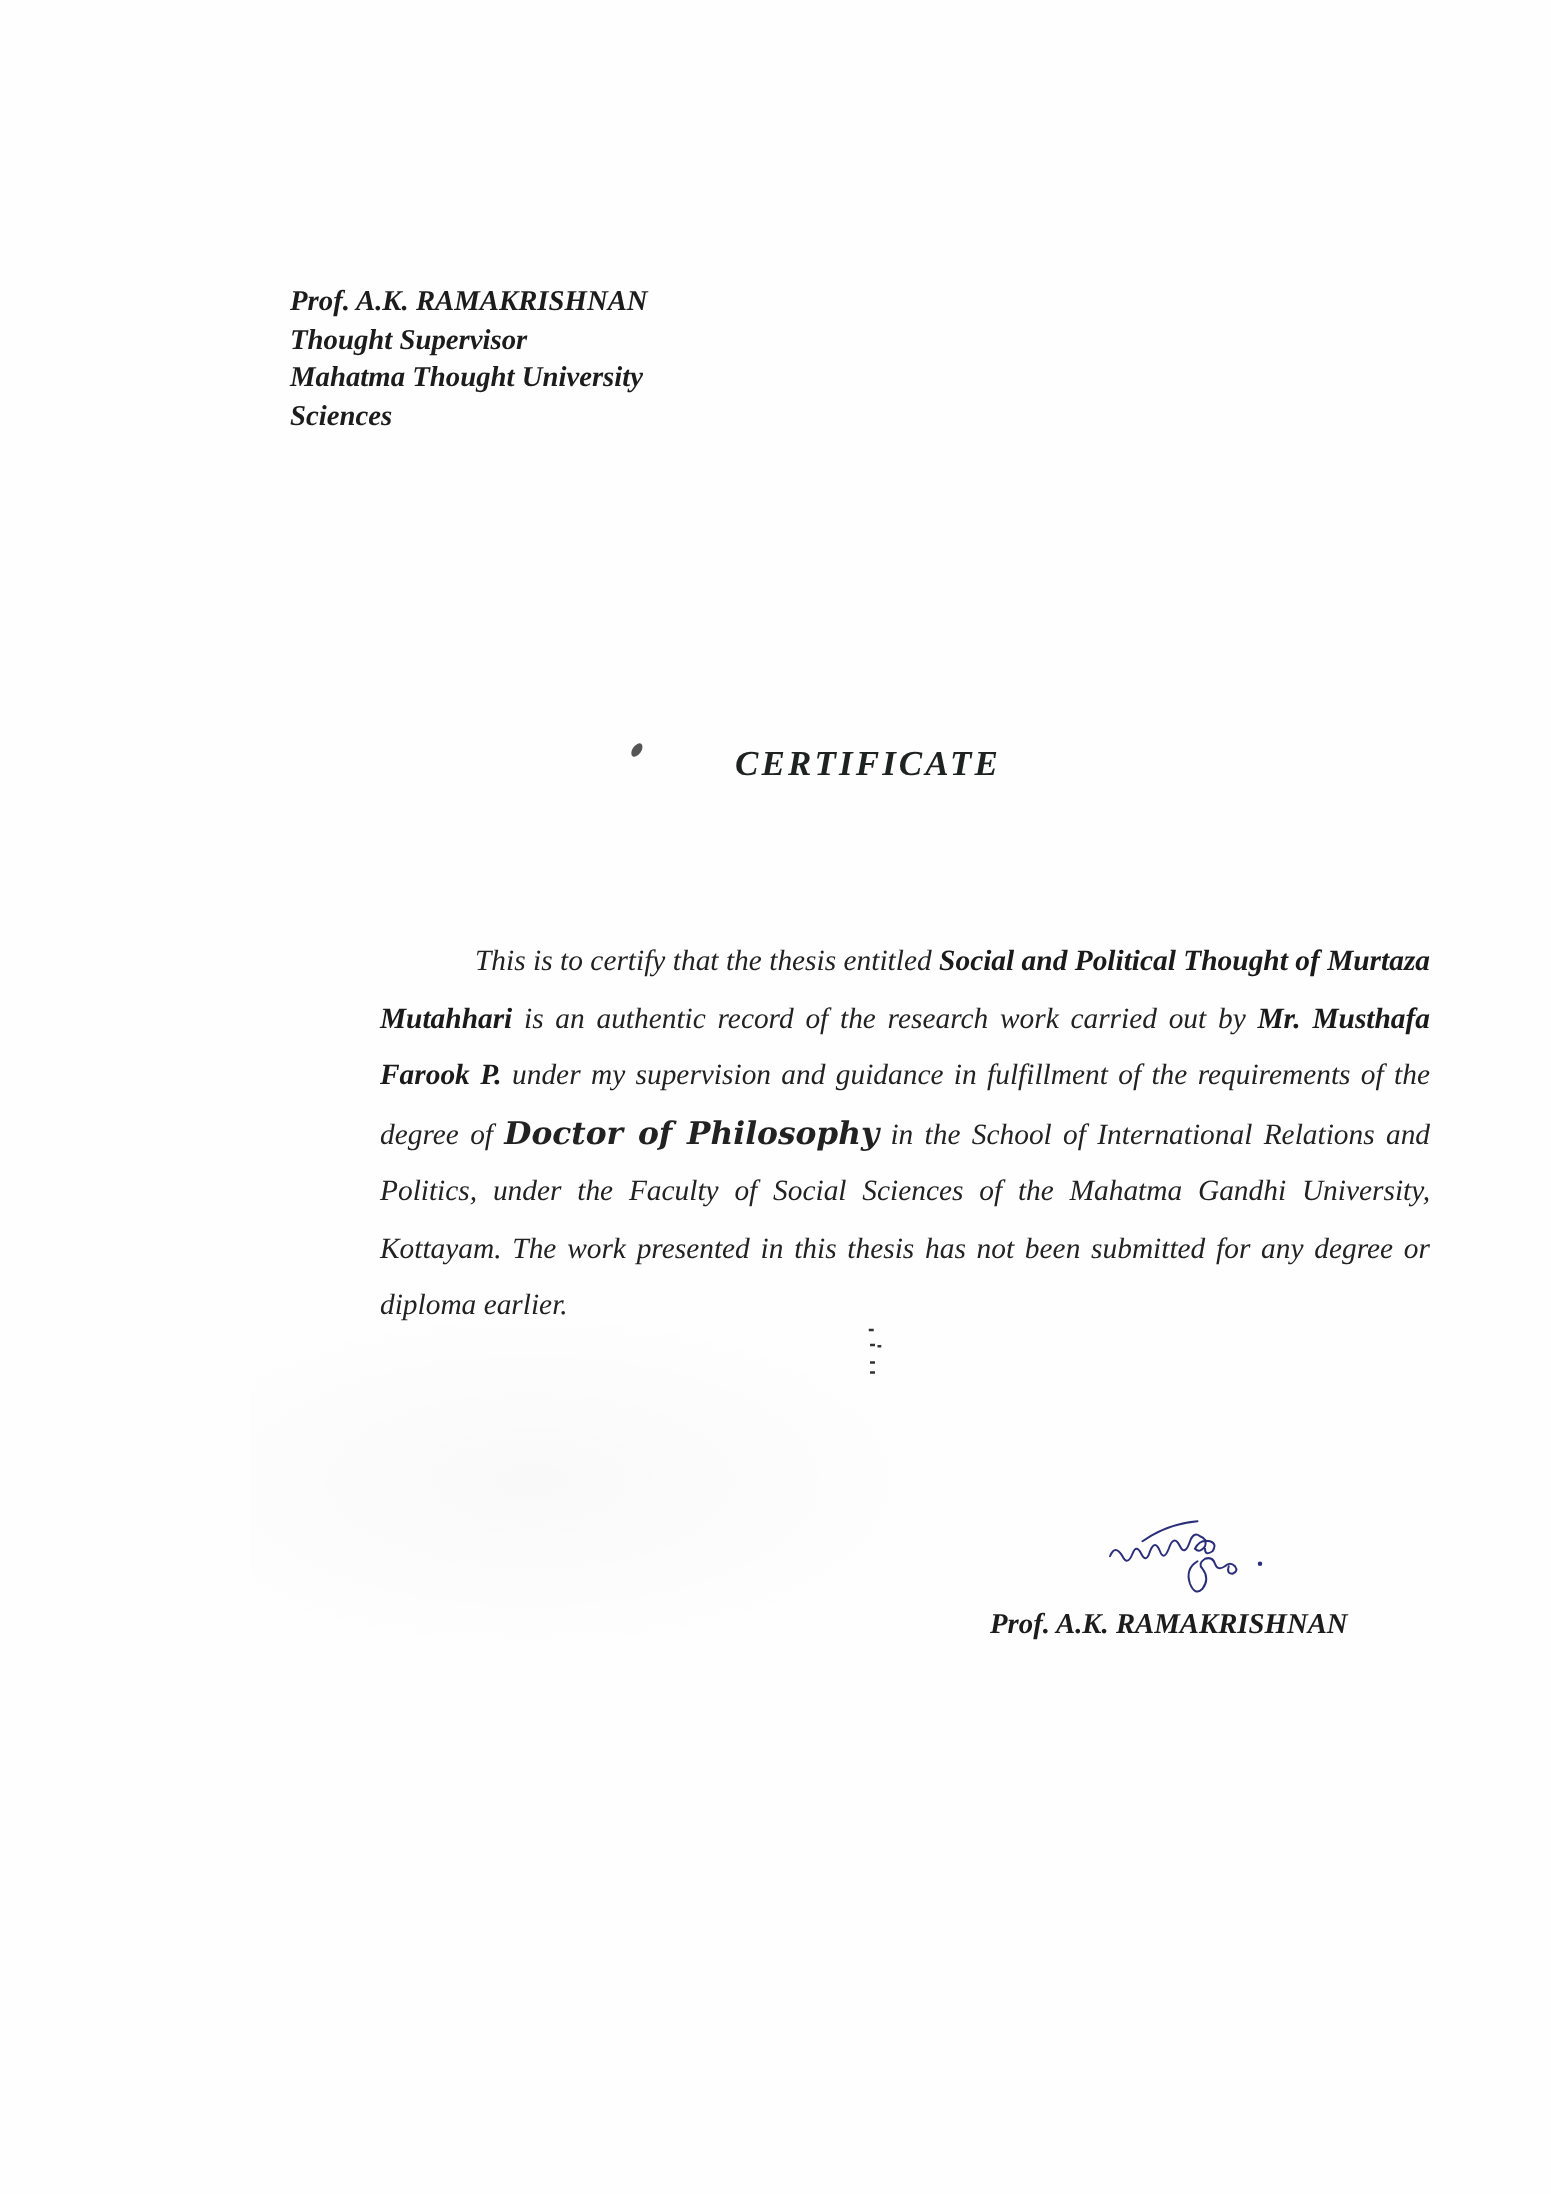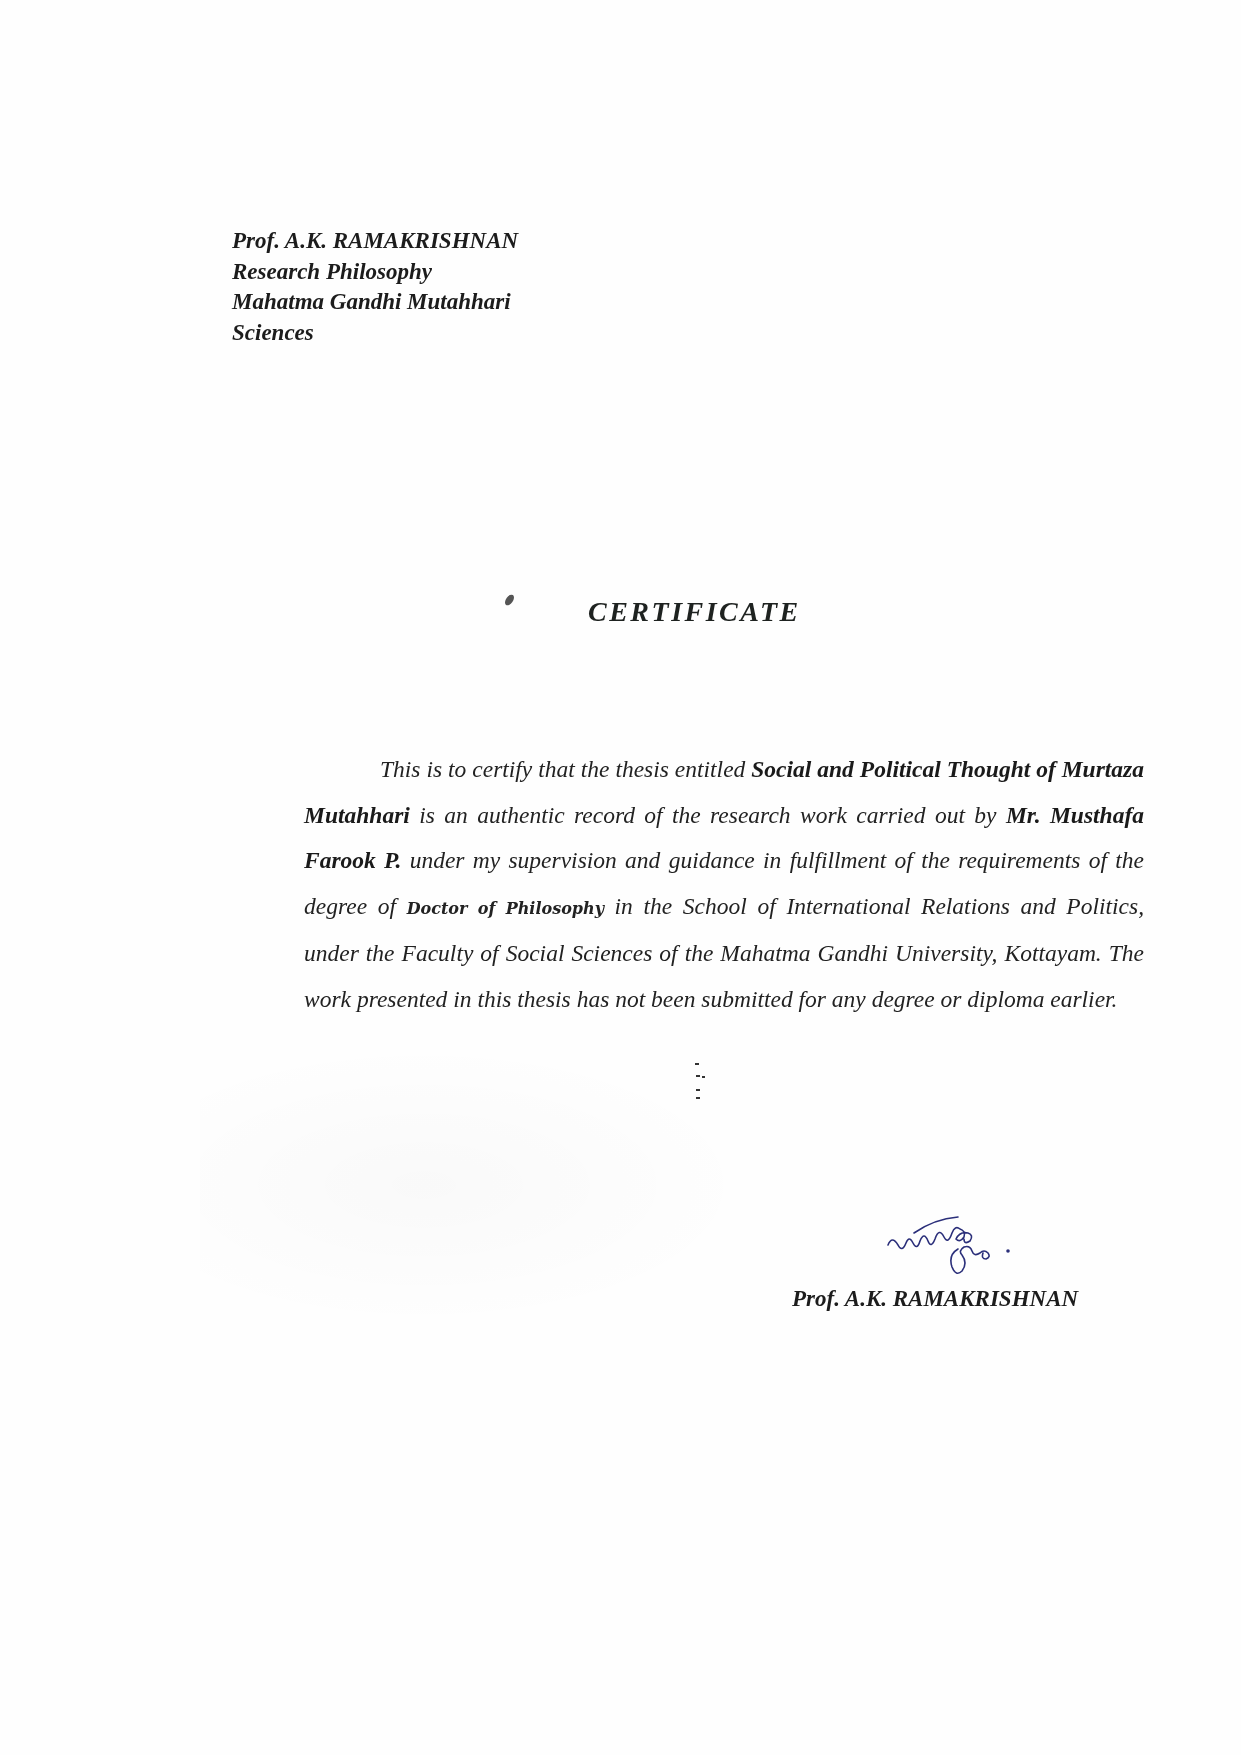--- a/index.html
+++ b/index.html
@@ -71,21 +71,21 @@
       text-align: justify;
       color: #222;
       font-family: "Liberation Serif", serif;
     }
     .body-text p {
       margin: 0;
       text-indent: 76px;
     }
     .body-text b { color: #1a1a1a; }
     .body-text .small-bold {
-      font-size: 16px;
+      font-size: 25px;
       font-weight: bold;
       font-family: "DejaVu Serif", serif;
     }
 
     .stray-marks {
       position: absolute;
       left: 692px;
       top: 1063px;
       width: 20px;
       height: 50px;
@@ -115,22 +115,22 @@
     }
   </style>
 </head>
 <body>
 
 <div class="page">
   <div class="scan-shadow"></div>
 
   <div class="letterhead">
     <div>Prof. A.K. RAMAKRISHNAN</div>
-    <div>Research Philosophy</div>
-    <div>Mahatma Gandhi Mutahhari</div>
+    <div>Thought Supervisor</div>
+    <div>Mahatma Thought University</div>
     <div>Sciences</div>
   </div>
 
   <div class="ink-mark"></div>
   <div class="cert-title">CERTIFICATE</div>
 
   <div class="body-text">
     <p><span>This is to certify that the thesis entitled </span><b>Social and Political Thought of Murtaza Mutahhari</b><span> is an authentic record of the research work carried out by </span><b>Mr. Musthafa Farook P.</b><span> under my supervision and guidance in fulfillment of the requirements of the degree of </span><span class="small-bold">Doctor of Philosophy</span><span> in the School of International Relations  and Politics, under the Faculty of Social Sciences of the Mahatma Gandhi University, Kottayam. The work presented in this thesis has not been submitted for any degree or diploma earlier.</span></p>
   </div>
 

